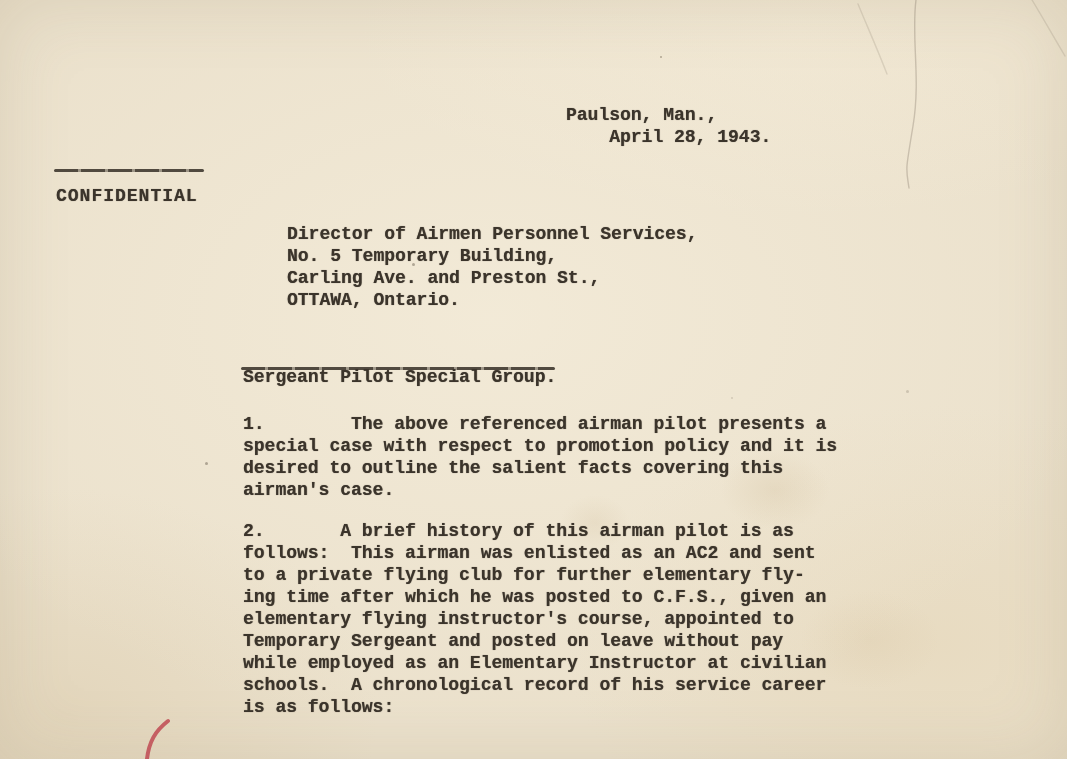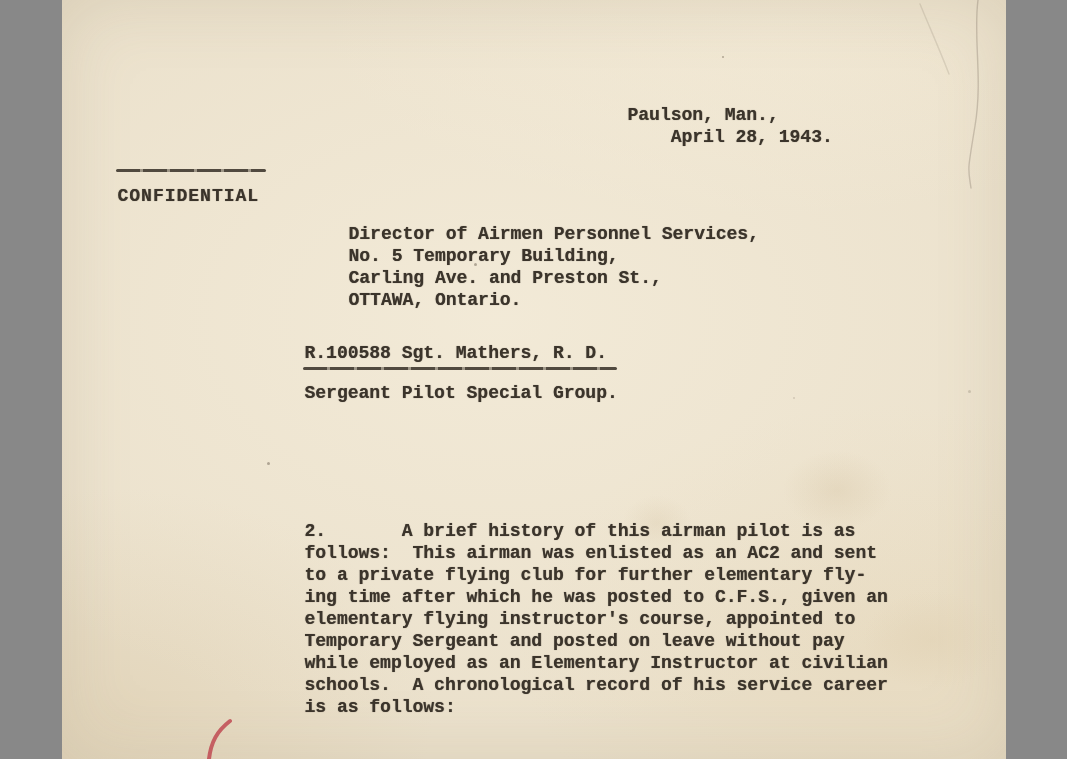--- a/index.html
+++ b/index.html
@@ -1,18 +1,18 @@
 <!DOCTYPE html>
 <html style="--paper: #ebe1cc; --ink: #3b342b; --red: #c04a52;"><head>
 <meta charset="utf-8">
 <style>
   html, body { margin: 0; padding: 0; background: #888; }
   .page {
     position: relative;
-    width: 944px;
+    width: 1067px;
     height: 759px;
     margin: 0 auto;
     overflow: hidden;
     background:
       radial-gradient(ellipse 900px 600px at 46% 42%, rgba(248,241,224,0.55), rgba(248,241,224,0) 70%),
       radial-gradient(ellipse 500px 320px at 88% 85%, rgba(228,212,180,0.45), rgba(228,212,180,0) 75%),
       radial-gradient(ellipse 420px 300px at 6% 94%, rgba(219,203,172,0.5), rgba(219,203,172,0) 75%),
       radial-gradient(ellipse 600px 250px at 75% 4%, rgba(245,236,216,0.5), rgba(245,236,216,0) 75%),
       var(--paper, #ebe1cc);
     box-shadow: inset 0 0 70px rgba(140,120,90,0.18);
@@ -27,21 +27,21 @@
     line-height: 22px;
     font-weight: 700;
     color: var(--ink, #3b342b);
     text-shadow: 0 0 1px rgba(59,52,43,0.55), 0.4px 0.4px 0.6px rgba(59,52,43,0.35);
     letter-spacing: 0;
   }
   .dateline       { left: 566px; top: 104px; }
   .classification { left: 56px;  top: 145px; letter-spacing: 1px; margin-top: 40px; }
   .recipient      { left: 243px; top: 223px; margin-left: 44px; }
   .subject1       { left: 243px; top: 342px; }
-  .subject2       { left: 243px; top: 382px; }
+  .subject2       { left: 243px; top: 366px; }
   .para1          { left: 243px; top: 413px; }
   .para2          { left: 243px; top: 520px; }
   .underline {
     position: absolute;
     height: 3px;
     border-radius: 2px;
     background: repeating-linear-gradient(90deg,
       rgba(59,52,43,0.88) 0px, rgba(59,52,43,0.88) 24px,
       rgba(59,52,43,0.45) 24px, rgba(59,52,43,0.45) 27px);
   }
@@ -80,24 +80,27 @@
     April 28, 1943.</pre>
 
   <pre class="txt classification">CONFIDENTIAL</pre>
   <div class="underline classification-underline"></div>
 
   <pre class="txt recipient">Director of Airmen Personnel Services,
 No. 5 Temporary Building,
 Carling Ave. and Preston St.,
 OTTAWA, Ontario.</pre>
 
-  <pre class="txt subject1">R.100588 Sgt. Mathers, R. D.</pre>
   <div class="underline subject-underline"></div>
   <pre class="txt subject2">Sergeant Pilot Special Group.</pre>
 
+  <pre class="txt para1">1.        The above referenced airman pilot presents a
+special case with respect to promotion policy and it is
+desired to outline the salient facts covering this
+airman's case.</pre>
   <pre class="txt para2">2.       A brief history of this airman pilot is as
 follows:  This airman was enlisted as an AC2 and sent
 to a private flying club for further elementary fly-
 ing time after which he was posted to C.F.S., given an
 elementary flying instructor's course, appointed to
 Temporary Sergeant and posted on leave without pay
 while employed as an Elementary Instructor at civilian
 schools.  A chronological record of his service career
 is as follows:</pre>
 

